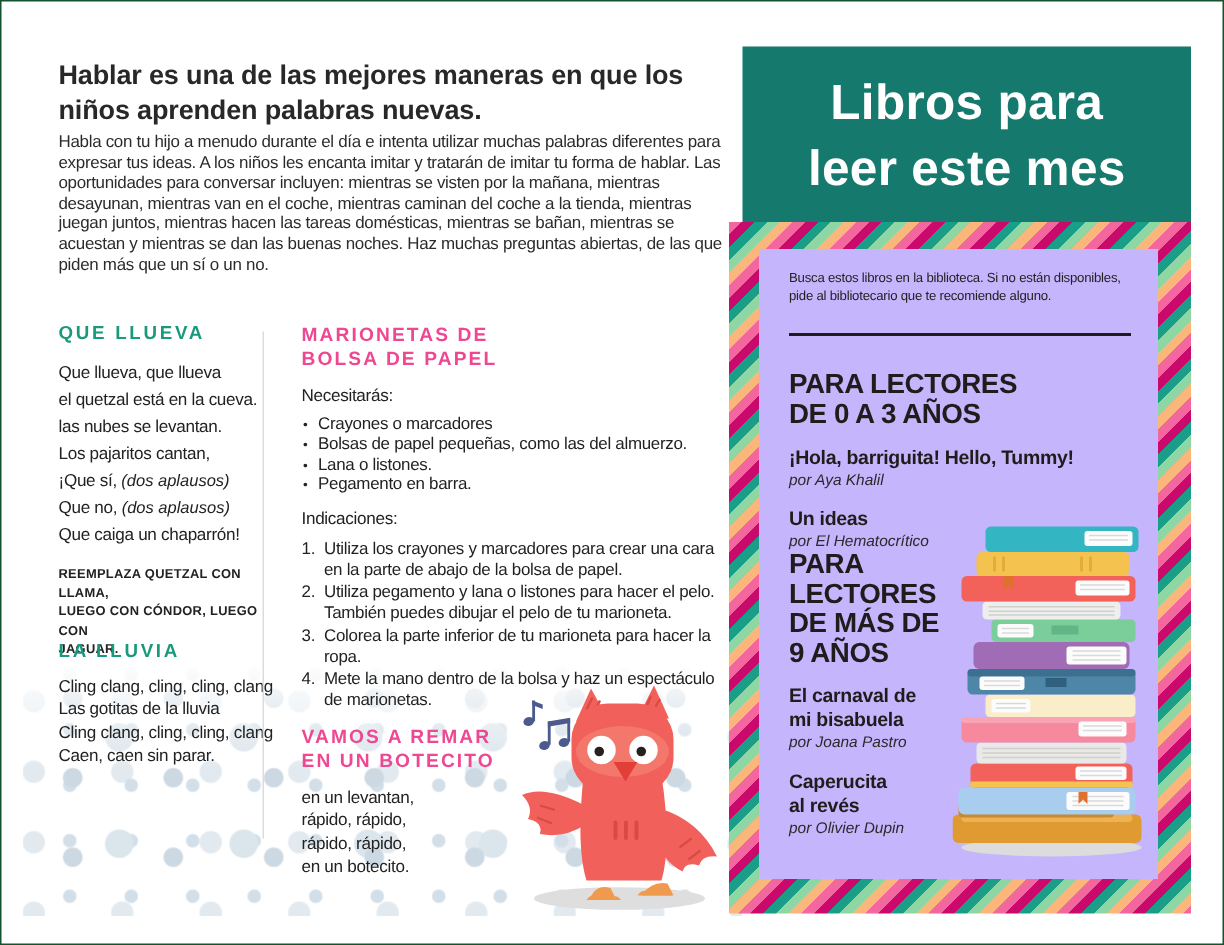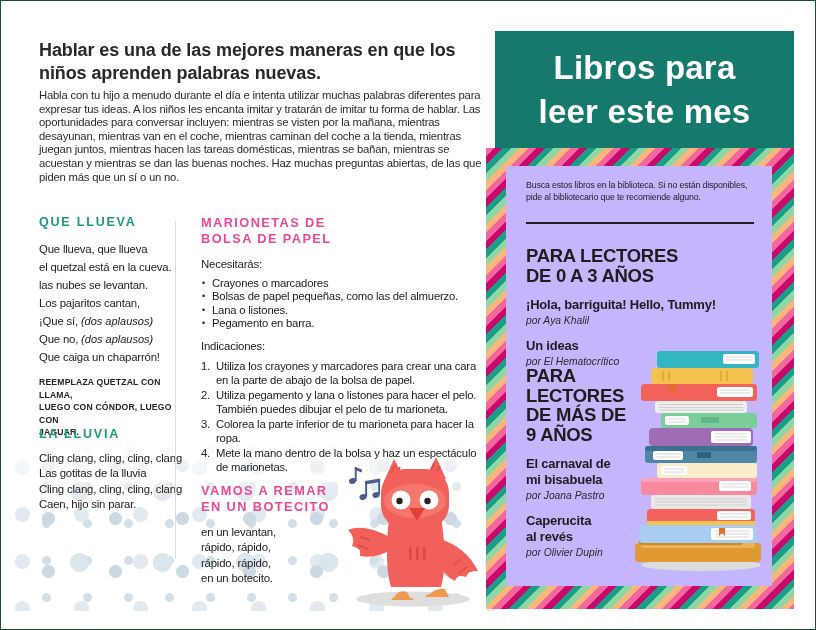--- a/index.html
+++ b/index.html
@@ -139,21 +139,21 @@
   <div class="la-lluvia">
     <div class="teal-h">LA LLUVIA</div>
     <div>
 
         <div class="song-line2">Cling clang, cling, cling, clang</div>
 
         <div class="song-line2">Las gotitas de la lluvia</div>
 
         <div class="song-line2">Cling clang, cling, cling, clang</div>
 
-        <div class="song-line2">Caen, hijo sin parar.</div>
+        <div class="song-line2">Caen, caen sin parar.</div>
       </div>
   </div>
 
   <div class="col-divider"></div>
 
   <div class="marionetas">
     <div class="pink-h prewrap">MARIONETAS DE
 BOLSA DE PAPEL</div>
     <div class="list-label">Necesitarás:</div>
     <ul class="materials">

